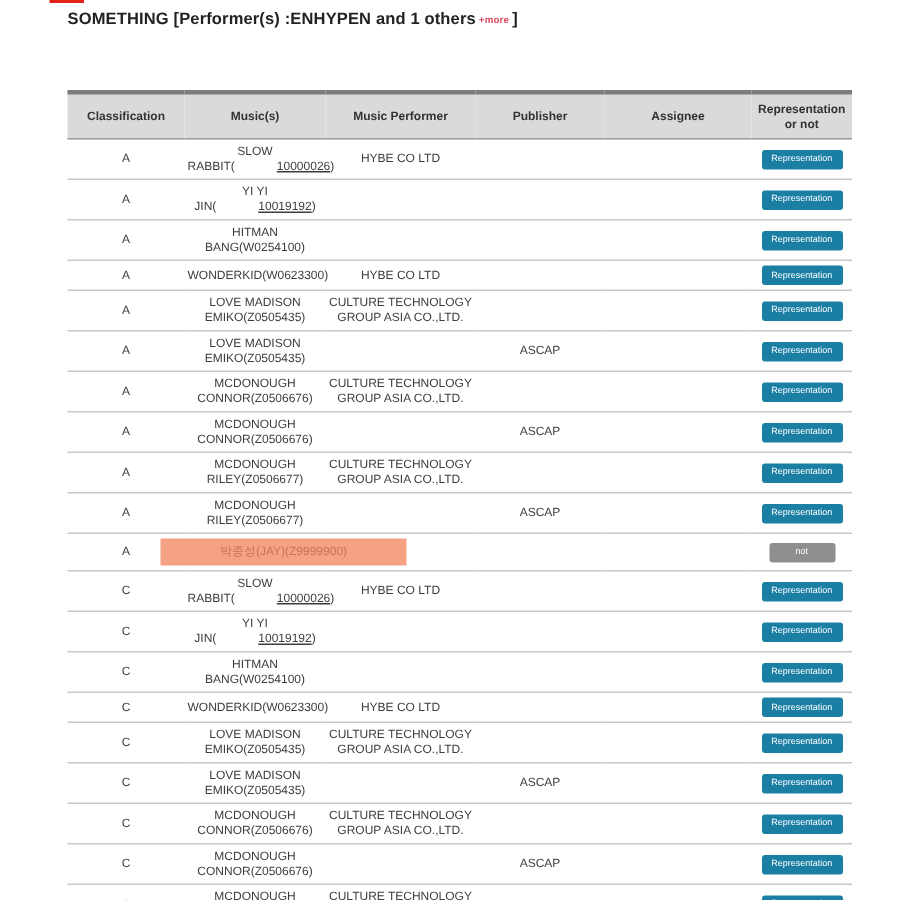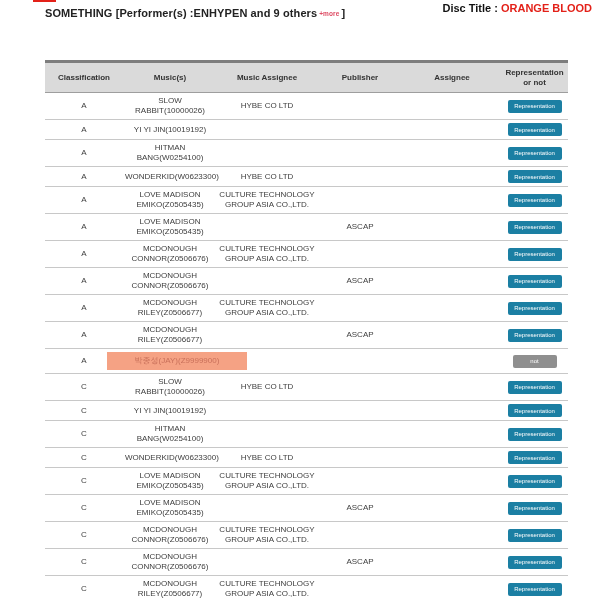--- a/index.html
+++ b/index.html
@@ -21,55 +21,54 @@
           table-layout:fixed; }
   col.c1{width:78px} col.c2{width:94px} col.c3{width:100px}
   col.c4{width:86px} col.c5{width:98px} col.c6{width:67px}
 
   thead th { background:var(--header-bg,#dadada); border-top:3px solid #7d7d7d;
              border-bottom:1px solid #9e9e9e; font-size:8px; font-weight:bold; color:#333;
              padding:5px 2px; text-align:center; line-height:9.5px; }
   tbody td { font-size:8px; color:#3d3d3d; text-align:center; padding:3px 2px;
              border-bottom:1px solid #c8c8c8; line-height:10px; vertical-align:middle;
              overflow:visible; }
-  .wlink { cursor:pointer; }
+  .wlink { text-decoration:underline; cursor:pointer;padding-left:28px; }
 
   .hl { display:inline-block; background:var(--highlight,#f5a284); color:var(--highlight-text,#c9705a);
-        width:140px; margin-left:-18px; padding:4px 0; line-height:10px; white-space:nowrap;
+        width:164px; margin-left:-18px; padding:4px 0; line-height:10px; white-space:nowrap;
         text-align:center; }
 
   .btn { display:inline-block; color:#fff; font-size:6px; line-height:6px; padding:3.5px 4px;
          border-radius:2px; min-width:54px; text-align:center; }
   .btn-teal { background:var(--teal,#1b7fa3); cursor:pointer; }
   .btn-gray { background:var(--gray,#8f8f8f); min-width:44px; }
 </style>
 </head>
 <body>
 
 <div class="page">
   <div class="red-fragment"></div>
 
-  <div class="song-title"><span>SOMETHING [Performer(s) :ENHYPEN and 9 others</span><span class="more">+more</span><span>]</span></div>
-
-  <div class="disc-title"><span>Disc Title : </span><span class="disc-red">ORANGE BLOOD</span></div>
+  <div class="song-title"><span>SOMETHING [Performer(s) :ENHYPEN and 1 others</span><span class="more">+more</span><span>]</span></div>
+
 
   <table>
     <colgroup>
       <col class="c1">
         <col class="c2">
         <col class="c3">
         <col class="c4">
         <col class="c5">
         <col class="c6">
     </colgroup>
     <thead>
       <tr>
         <th>Classification</th>
         <th>Music(s)</th>
-        <th>Music Assignee</th>
+        <th>Music Performer</th>
         <th>Publisher</th>
         <th>Assignee</th>
         <th>Representation or not</th>
       </tr>
     </thead>
     <tbody id="table-body">
         <tr>
           <td>A</td>
           <td>SLOW RABBIT(<span class="wlink">10000026</span>)</td>
           <td>HYBE CO LTD</td>

